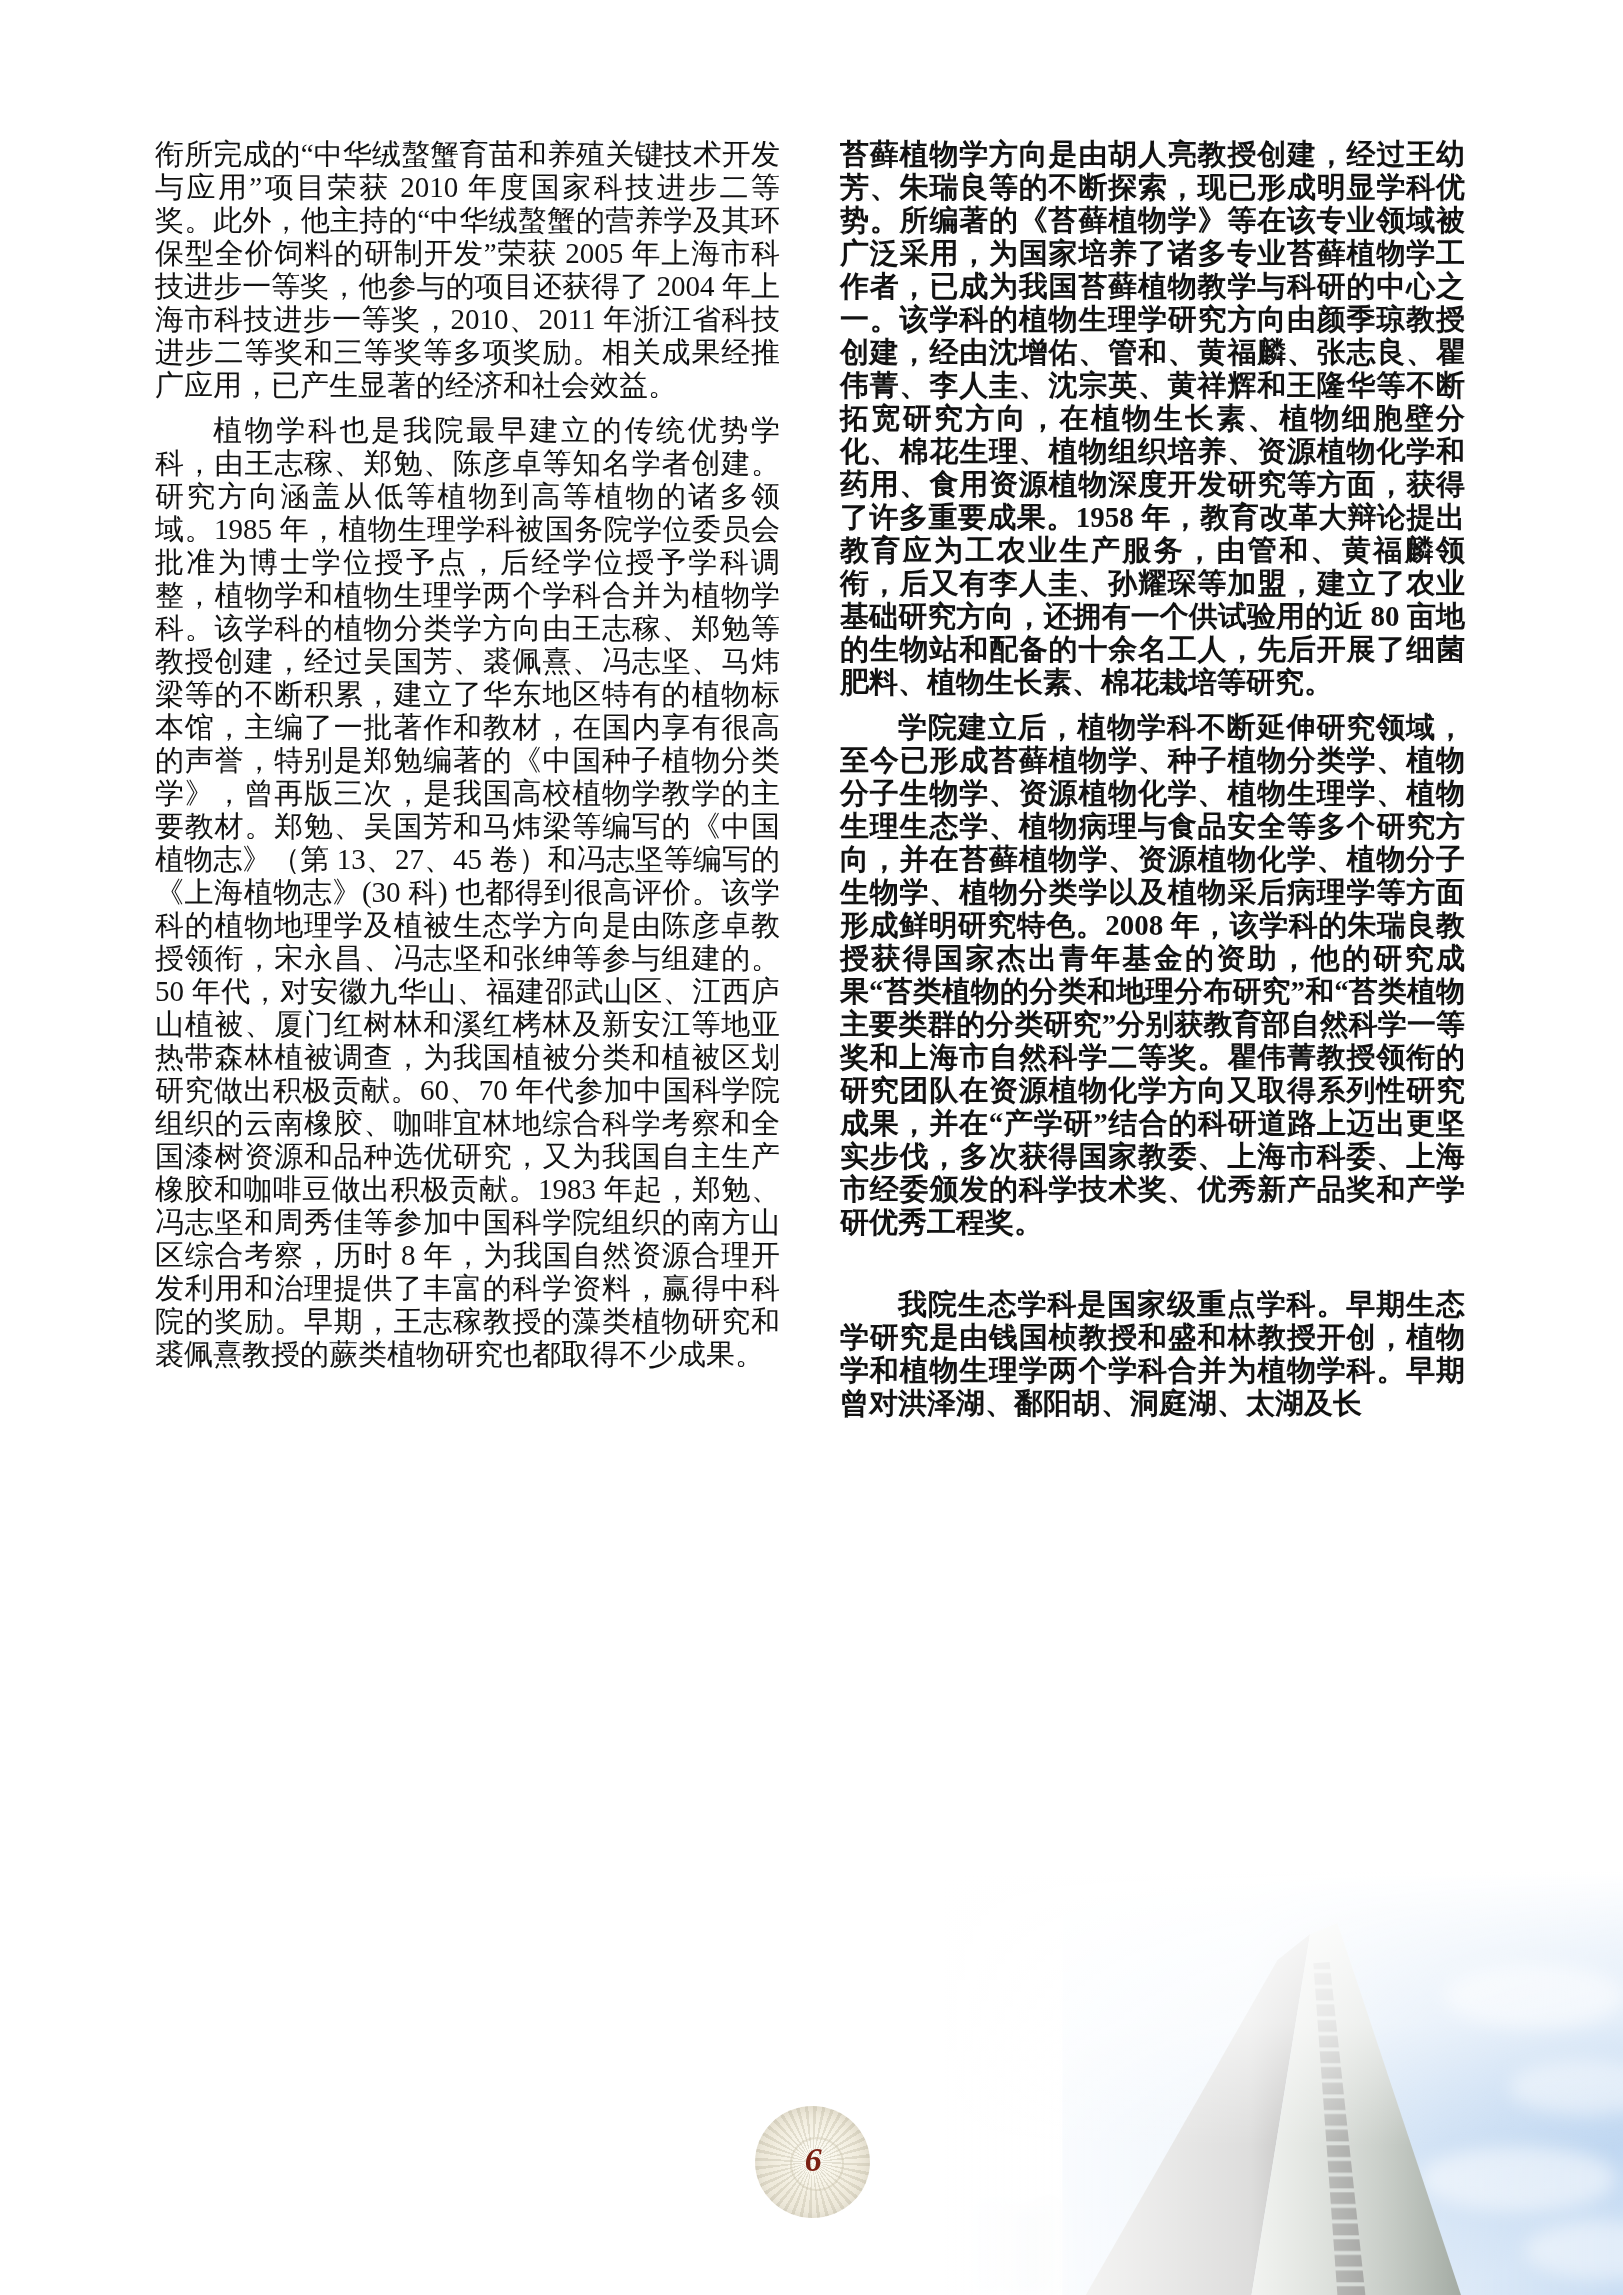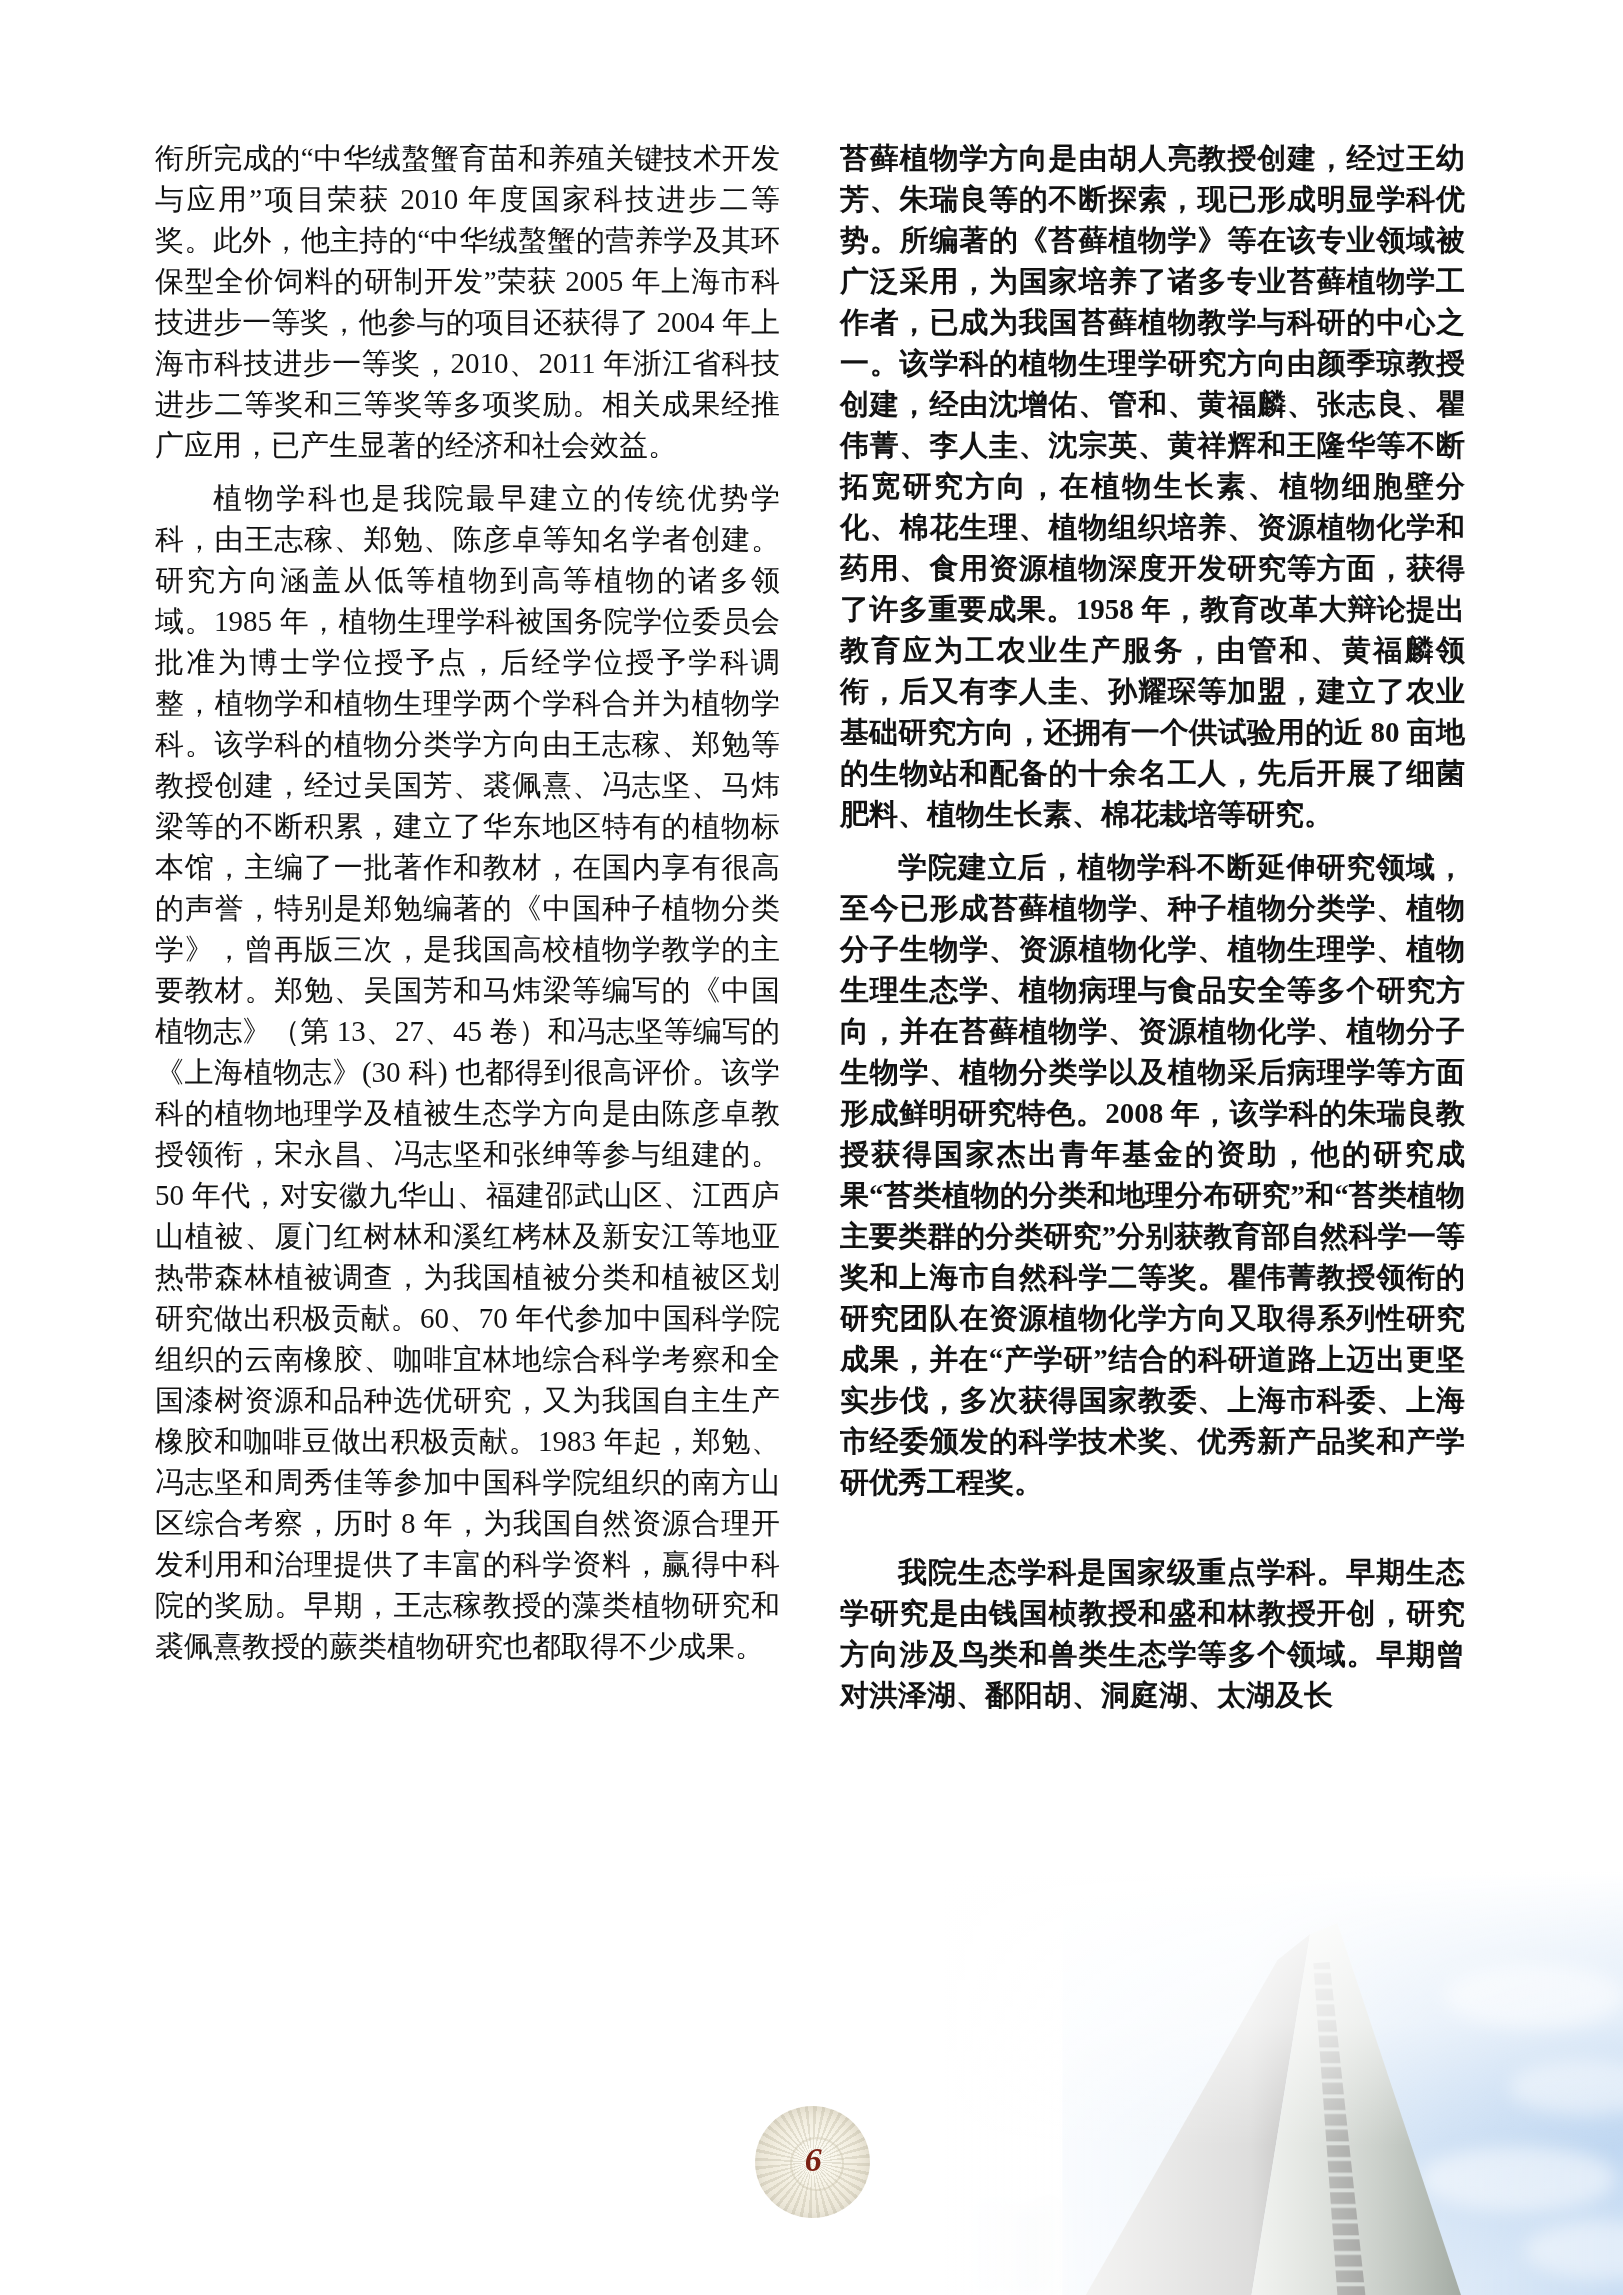--- a/index.html
+++ b/index.html
@@ -10,21 +10,21 @@
     background:#ffffff;
     overflow:hidden;
     font-family:"Liberation Serif","DejaVu Serif",serif;
   }
   
   .text-col{
     position:absolute;
     top:138px;
     width:625px;
     font-size:29px;
-    line-height:41px;
+    line-height:33px;
     color:#121212;
     text-align:justify;
     z-index:3;
   }
   .col-left{left:155px;}
   .col-right{left:840px;font-weight:bold;}
   .text-col p{margin:0;padding:0;}
   .text-col p.indent{text-indent:2em;margin-top:12px;}
   .text-col p.gap{margin-top:49px;}
 
@@ -133,17 +133,17 @@
     <span class="page-num">6</span>
   </div>
 
   <div class="text-col col-left" id="col-left">
       <p class="">衔所完成的“中华绒螯蟹育苗和养殖关键技术开发与应用”项目荣获 2010 年度国家科技进步二等奖。此外，他主持的“中华绒螯蟹的营养学及其环保型全价饲料的研制开发”荣获 2005 年上海市科技进步一等奖，他参与的项目还获得了 2004 年上海市科技进步一等奖，2010、2011 年浙江省科技进步二等奖和三等奖等多项奖励。相关成果经推广应用，已产生显著的经济和社会效益。</p>
       <p class="indent ">植物学科也是我院最早建立的传统优势学科，由王志稼、郑勉、陈彦卓等知名学者创建。研究方向涵盖从低等植物到高等植物的诸多领域。1985 年，植物生理学科被国务院学位委员会批准为博士学位授予点，后经学位授予学科调整，植物学和植物生理学两个学科合并为植物学科。该学科的植物分类学方向由王志稼、郑勉等教授创建，经过吴国芳、裘佩熹、冯志坚、马炜梁等的不断积累，建立了华东地区特有的植物标本馆，主编了一批著作和教材，在国内享有很高的声誉，特别是郑勉编著的《中国种子植物分类学》，曾再版三次，是我国高校植物学教学的主要教材。郑勉、吴国芳和马炜梁等编写的《中国植物志》（第 13、27、45 卷）和冯志坚等编写的《上海植物志》(30 科) 也都得到很高评价。该学科的植物地理学及植被生态学方向是由陈彦卓教授领衔，宋永昌、冯志坚和张绅等参与组建的。50 年代，对安徽九华山、福建邵武山区、江西庐山植被、厦门红树林和溪红栲林及新安江等地亚热带森林植被调查，为我国植被分类和植被区划研究做出积极贡献。60、70 年代参加中国科学院组织的云南橡胶、咖啡宜林地综合科学考察和全国漆树资源和品种选优研究，又为我国自主生产橡胶和咖啡豆做出积极贡献。1983 年起，郑勉、冯志坚和周秀佳等参加中国科学院组织的南方山区综合考察，历时 8 年，为我国自然资源合理开发利用和治理提供了丰富的科学资料，赢得中科院的奖励。早期，王志稼教授的藻类植物研究和裘佩熹教授的蕨类植物研究也都取得不少成果。</p>
     </div>
   <div class="text-col col-right" id="col-right">
       <p class="">苔藓植物学方向是由胡人亮教授创建，经过王幼芳、朱瑞良等的不断探索，现已形成明显学科优势。所编著的《苔藓植物学》等在该专业领域被广泛采用，为国家培养了诸多专业苔藓植物学工作者，已成为我国苔藓植物教学与科研的中心之一。该学科的植物生理学研究方向由颜季琼教授创建，经由沈增佑、管和、黄福麟、张志良、瞿伟菁、李人圭、沈宗英、黄祥辉和王隆华等不断拓宽研究方向，在植物生长素、植物细胞壁分化、棉花生理、植物组织培养、资源植物化学和药用、食用资源植物深度开发研究等方面，获得了许多重要成果。1958 年，教育改革大辩论提出教育应为工农业生产服务，由管和、黄福麟领衔，后又有李人圭、孙耀琛等加盟，建立了农业基础研究方向，还拥有一个供试验用的近 80 亩地的生物站和配备的十余名工人，先后开展了细菌肥料、植物生长素、棉花栽培等研究。</p>
       <p class="indent ">学院建立后，植物学科不断延伸研究领域，至今已形成苔藓植物学、种子植物分类学、植物分子生物学、资源植物化学、植物生理学、植物生理生态学、植物病理与食品安全等多个研究方向，并在苔藓植物学、资源植物化学、植物分子生物学、植物分类学以及植物采后病理学等方面形成鲜明研究特色。2008 年，该学科的朱瑞良教授获得国家杰出青年基金的资助，他的研究成果“苔类植物的分类和地理分布研究”和“苔类植物主要类群的分类研究”分别获教育部自然科学一等奖和上海市自然科学二等奖。瞿伟菁教授领衔的研究团队在资源植物化学方向又取得系列性研究成果，并在“产学研”结合的科研道路上迈出更坚实步伐，多次获得国家教委、上海市科委、上海市经委颁发的科学技术奖、优秀新产品奖和产学研优秀工程奖。</p>
-      <p class="indent gap">我院生态学科是国家级重点学科。早期生态学研究是由钱国桢教授和盛和林教授开创，研究方向涉及鸟类和兽类生态学等多个领域。早期曾对洪泽湖、鄱阳胡、洞庭湖、太湖及长</p>
+      <p class="indent gap">我院生态学科是国家级重点学科。早期生态学研究是由钱国桢教授和盛和林教授开创，植物学和植物生理学两个学科合并为植物学科。早期曾对洪泽湖、鄱阳胡、洞庭湖、太湖及长</p>
     </div>
 
 </div>
 
 
 </body></html>

